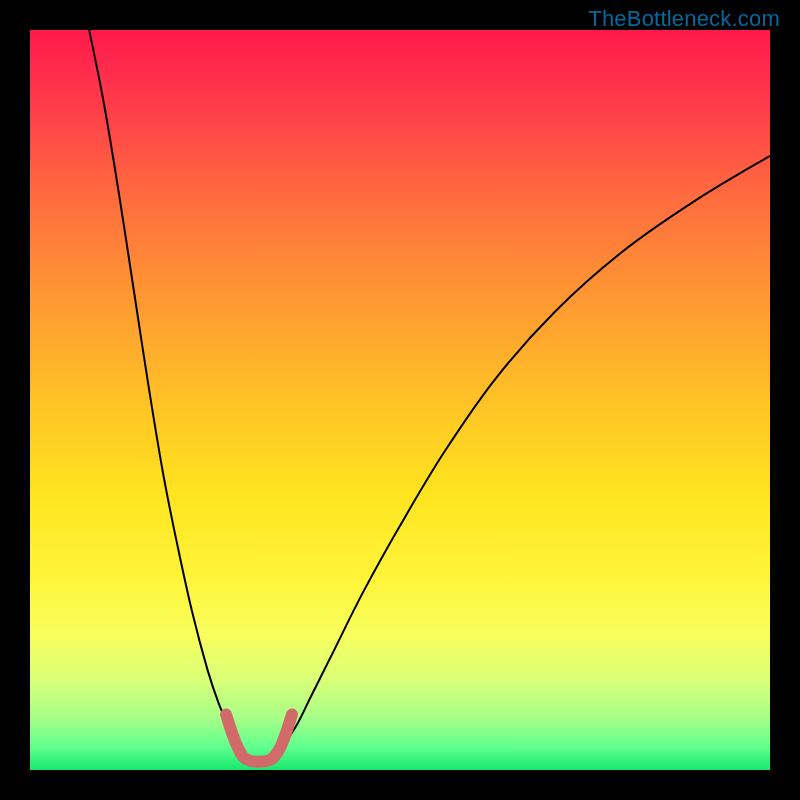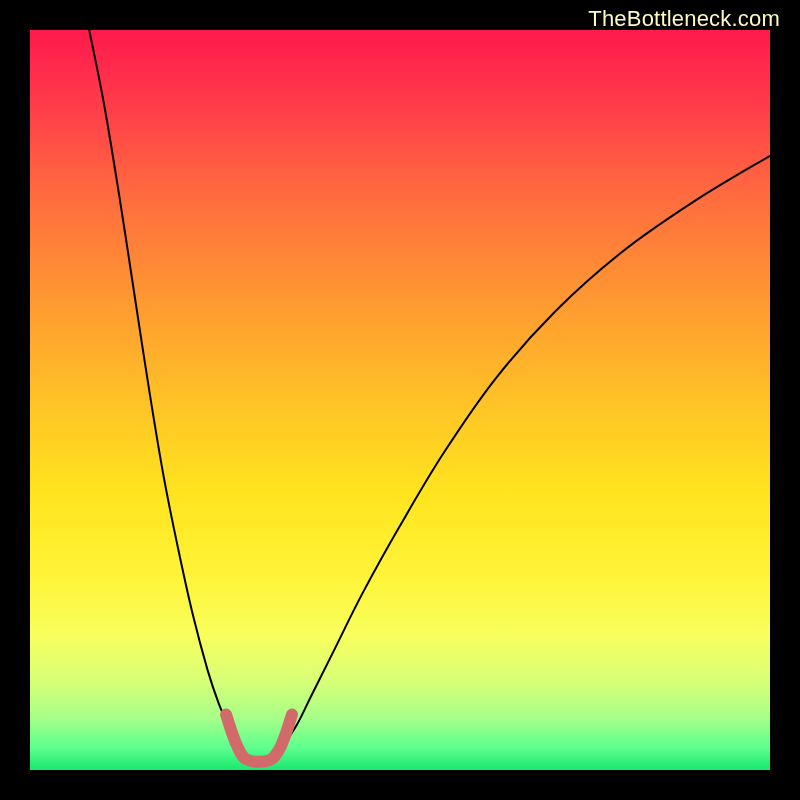--- a/index.html
+++ b/index.html
@@ -17,21 +17,21 @@
     width: 800px;
     height: 800px;
     background: #000000;
   }
   .watermark {
     position: absolute;
     top: 6px;
     right: 20px;
     font-family: Arial, Helvetica, sans-serif;
     font-size: 22px;
-    color: #fef9c3;
+    color: #0369a1;
     letter-spacing: 0.2px;
   }
   .plot {
     position: absolute;
     left: 30px;
     top: 30px;
     width: 740px;
     height: 740px;
     display: block;
   }

